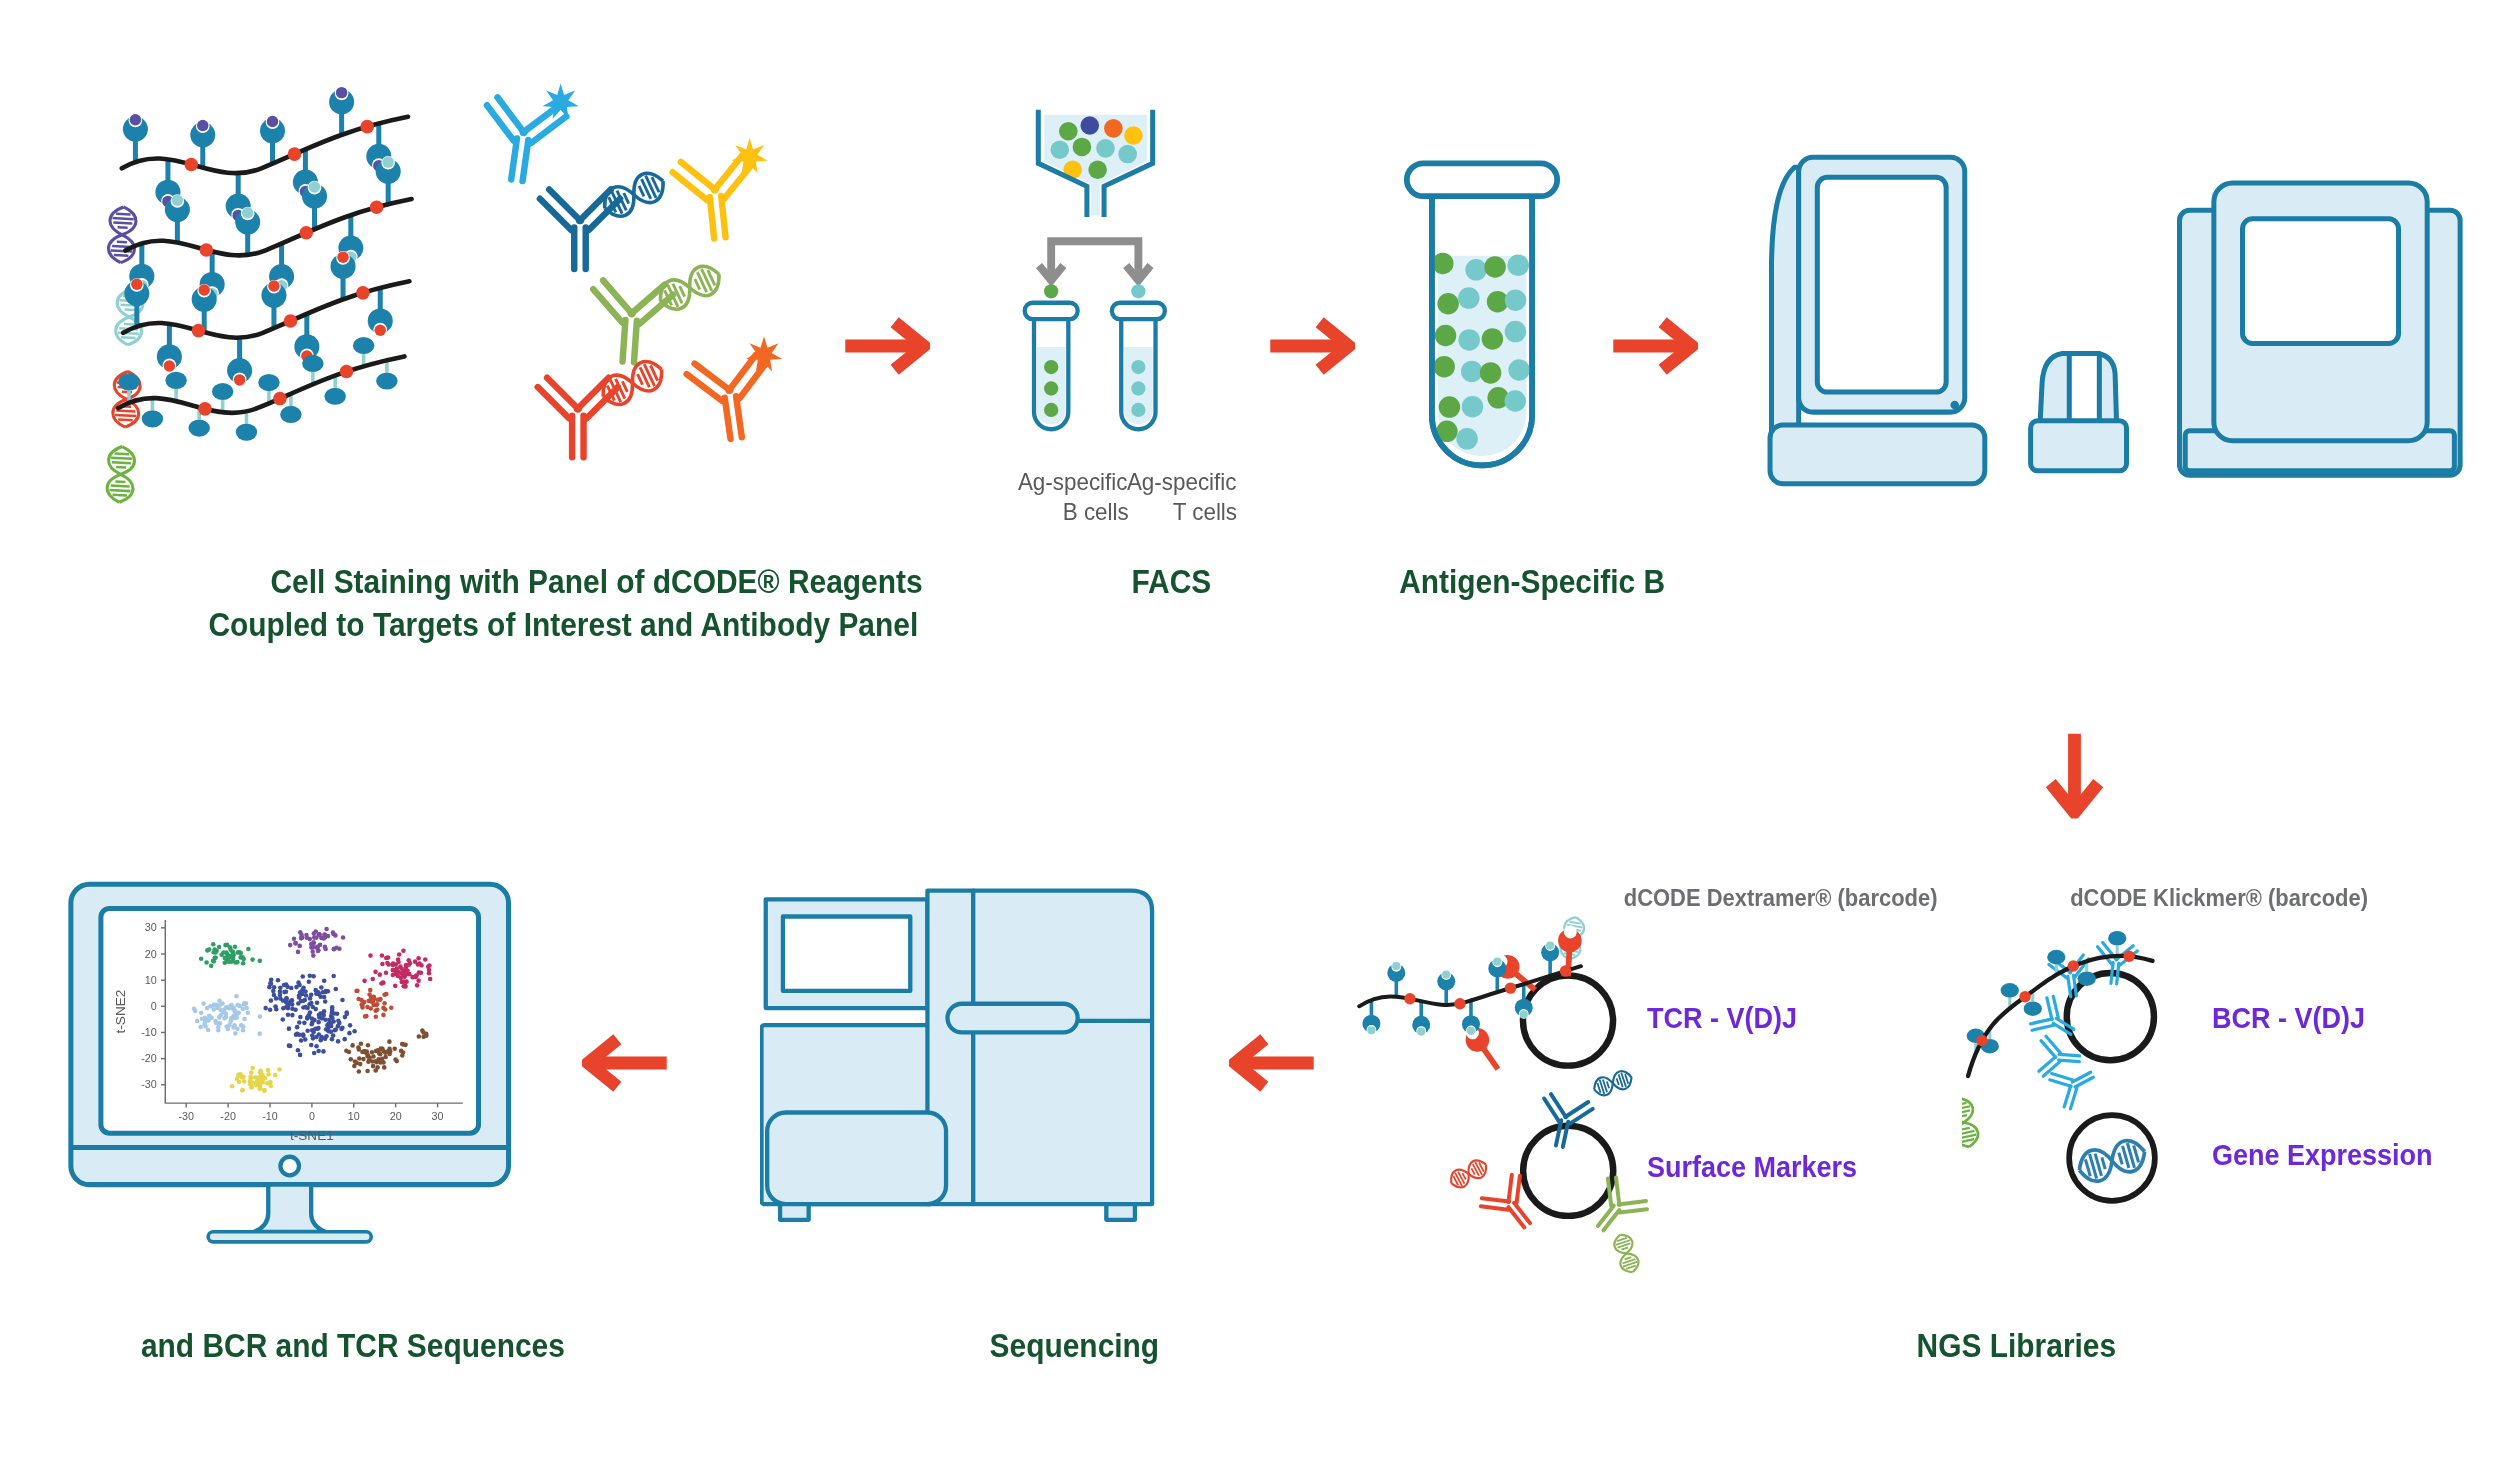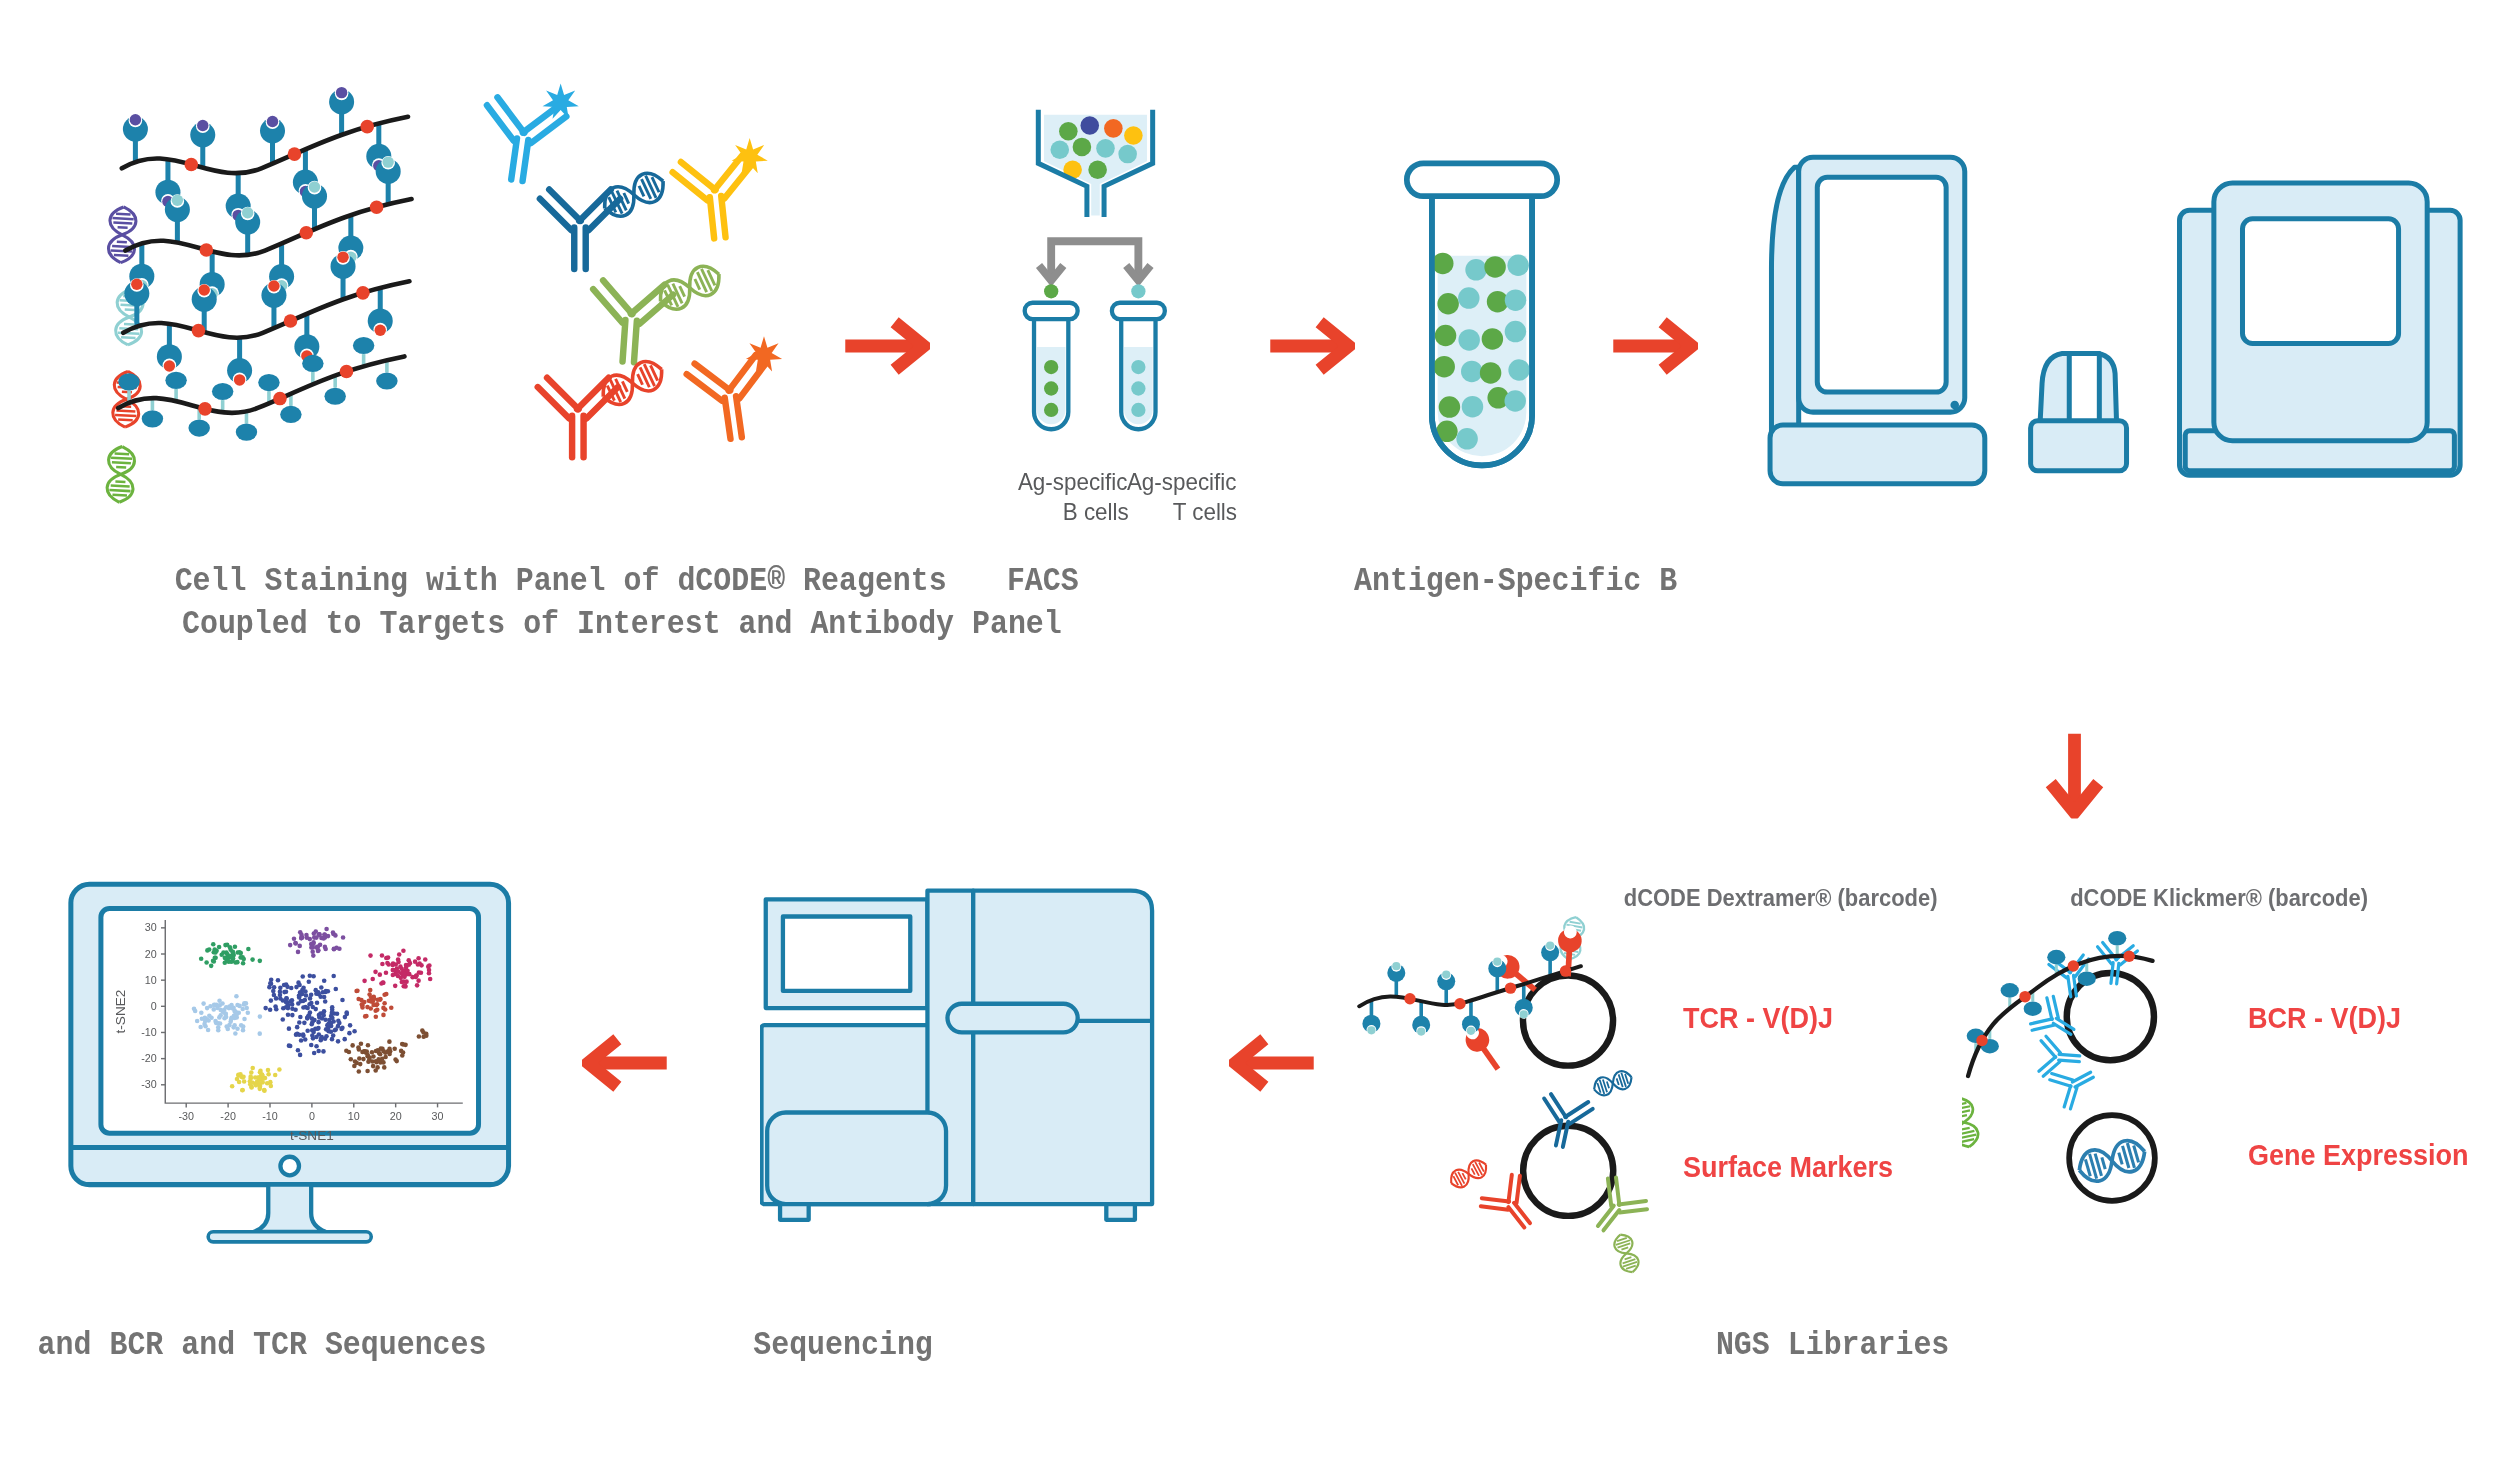--- a/index.html
+++ b/index.html
@@ -1,25 +1,25 @@
 <!DOCTYPE html>
 <html style="font-size:11.5px"><head>
 <meta charset="utf-8">
 <style>
   html,body{margin:0;padding:0;background:#fff;}
   #canvas{position:relative;width:2512px;height:1478px;background:#fff;overflow:hidden;
           font-family:"Liberation Sans",sans-serif;}
   .abs{position:absolute;}
-  .cap{position:absolute;font-weight:700;color:#737373;font-size:34px;line-height:43px;text-align:left;font-family:Liberation Mono, monospace;}
+  .cap{position:absolute;font-weight:700;color:#14532d;font-size:34px;line-height:43px;text-align:right;}
   .cap .cond{display:inline-block;transform:scaleX(.88);transform-origin:50% 50%;white-space:nowrap;}
   .sub{position:absolute;font-weight:400;color:#58595B;font-size:23.6px;line-height:30px;text-align:right;}
   .sub .cond{display:inline-block;transform:scaleX(.95);white-space:nowrap;}
   .bclab{position:absolute;font-weight:700;color:#6D6E71;font-size:23.6px;text-align:center;}
   .bclab .cond{display:inline-block;transform:scaleX(.93);white-space:nowrap;}
-  .lib{position:absolute;font-weight:700;color:#ef4444;font-size:30px;white-space:nowrap;margin-left:36px;}
+  .lib{position:absolute;font-weight:700;color:#6d28d9;font-size:30px;white-space:nowrap;}
   .lib .cond{display:inline-block;transform:scaleX(.9);transform-origin:0 50%;white-space:nowrap;}
   .arrow{position:absolute;width:89px;height:64px;}
   .arrow svg{width:100%;height:100%;}
   .rot180{transform:rotate(180deg);}
   .rot90{transform:rotate(90deg);}
 </style>
 </head>
 <body>
 
 <div id="canvas">

